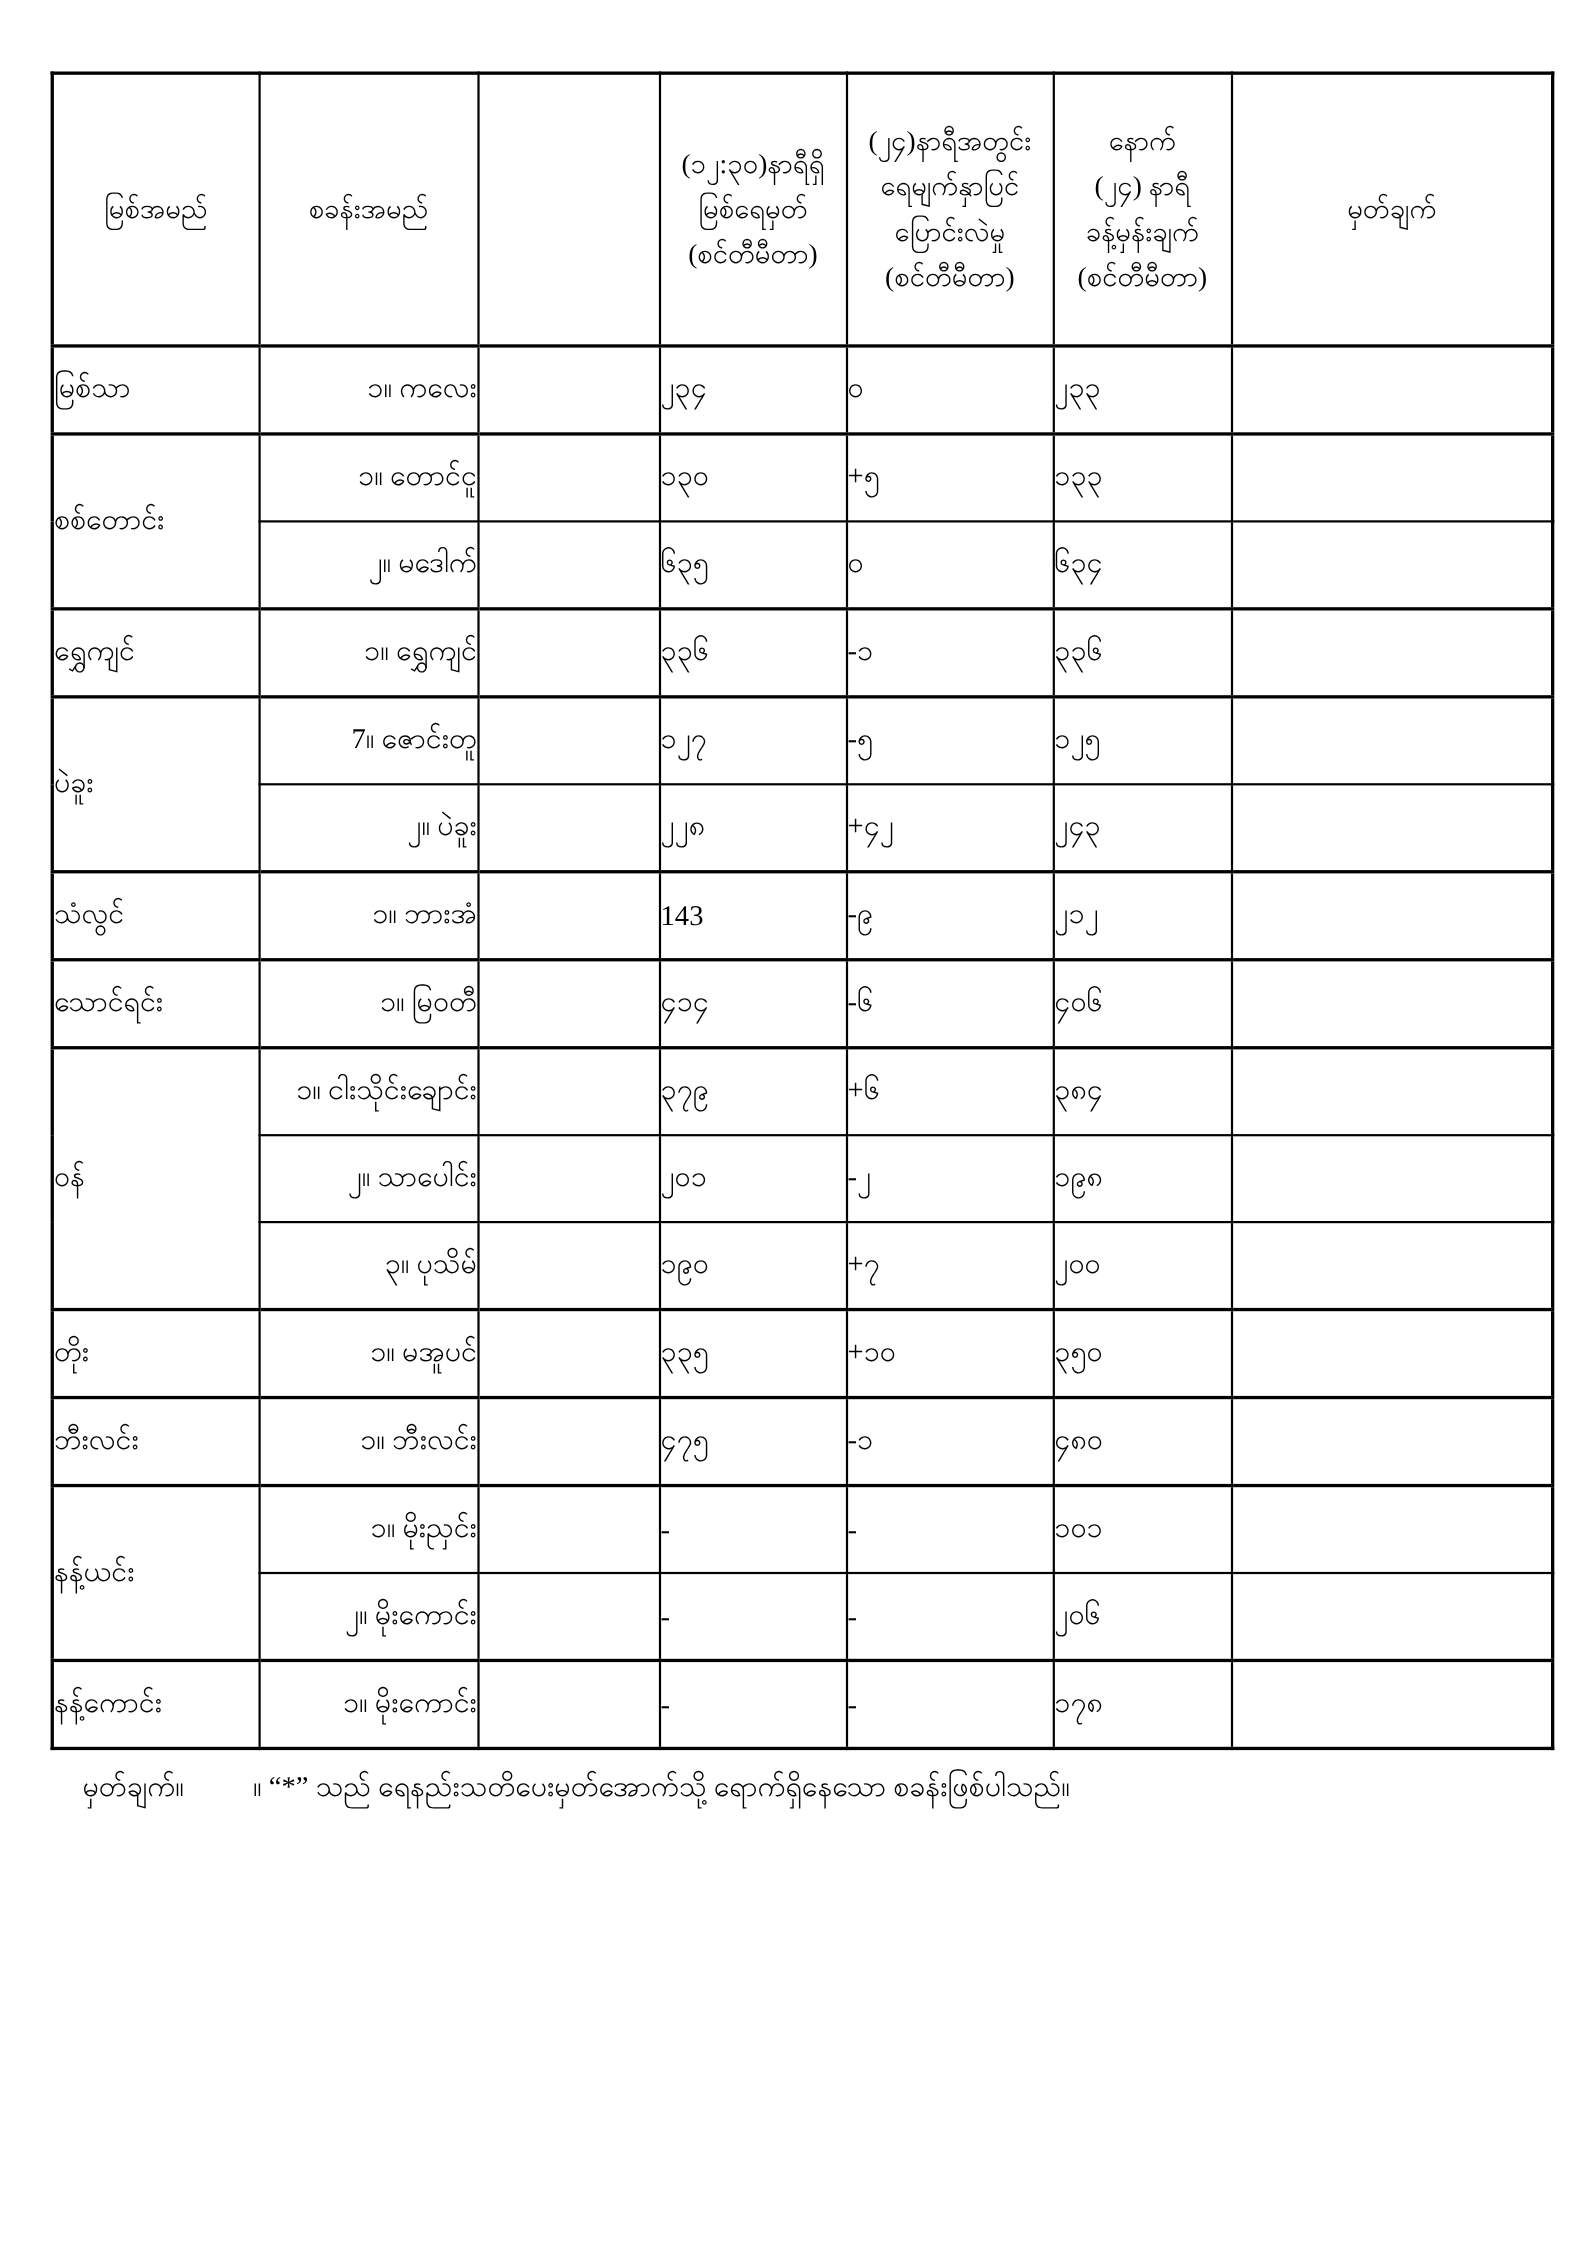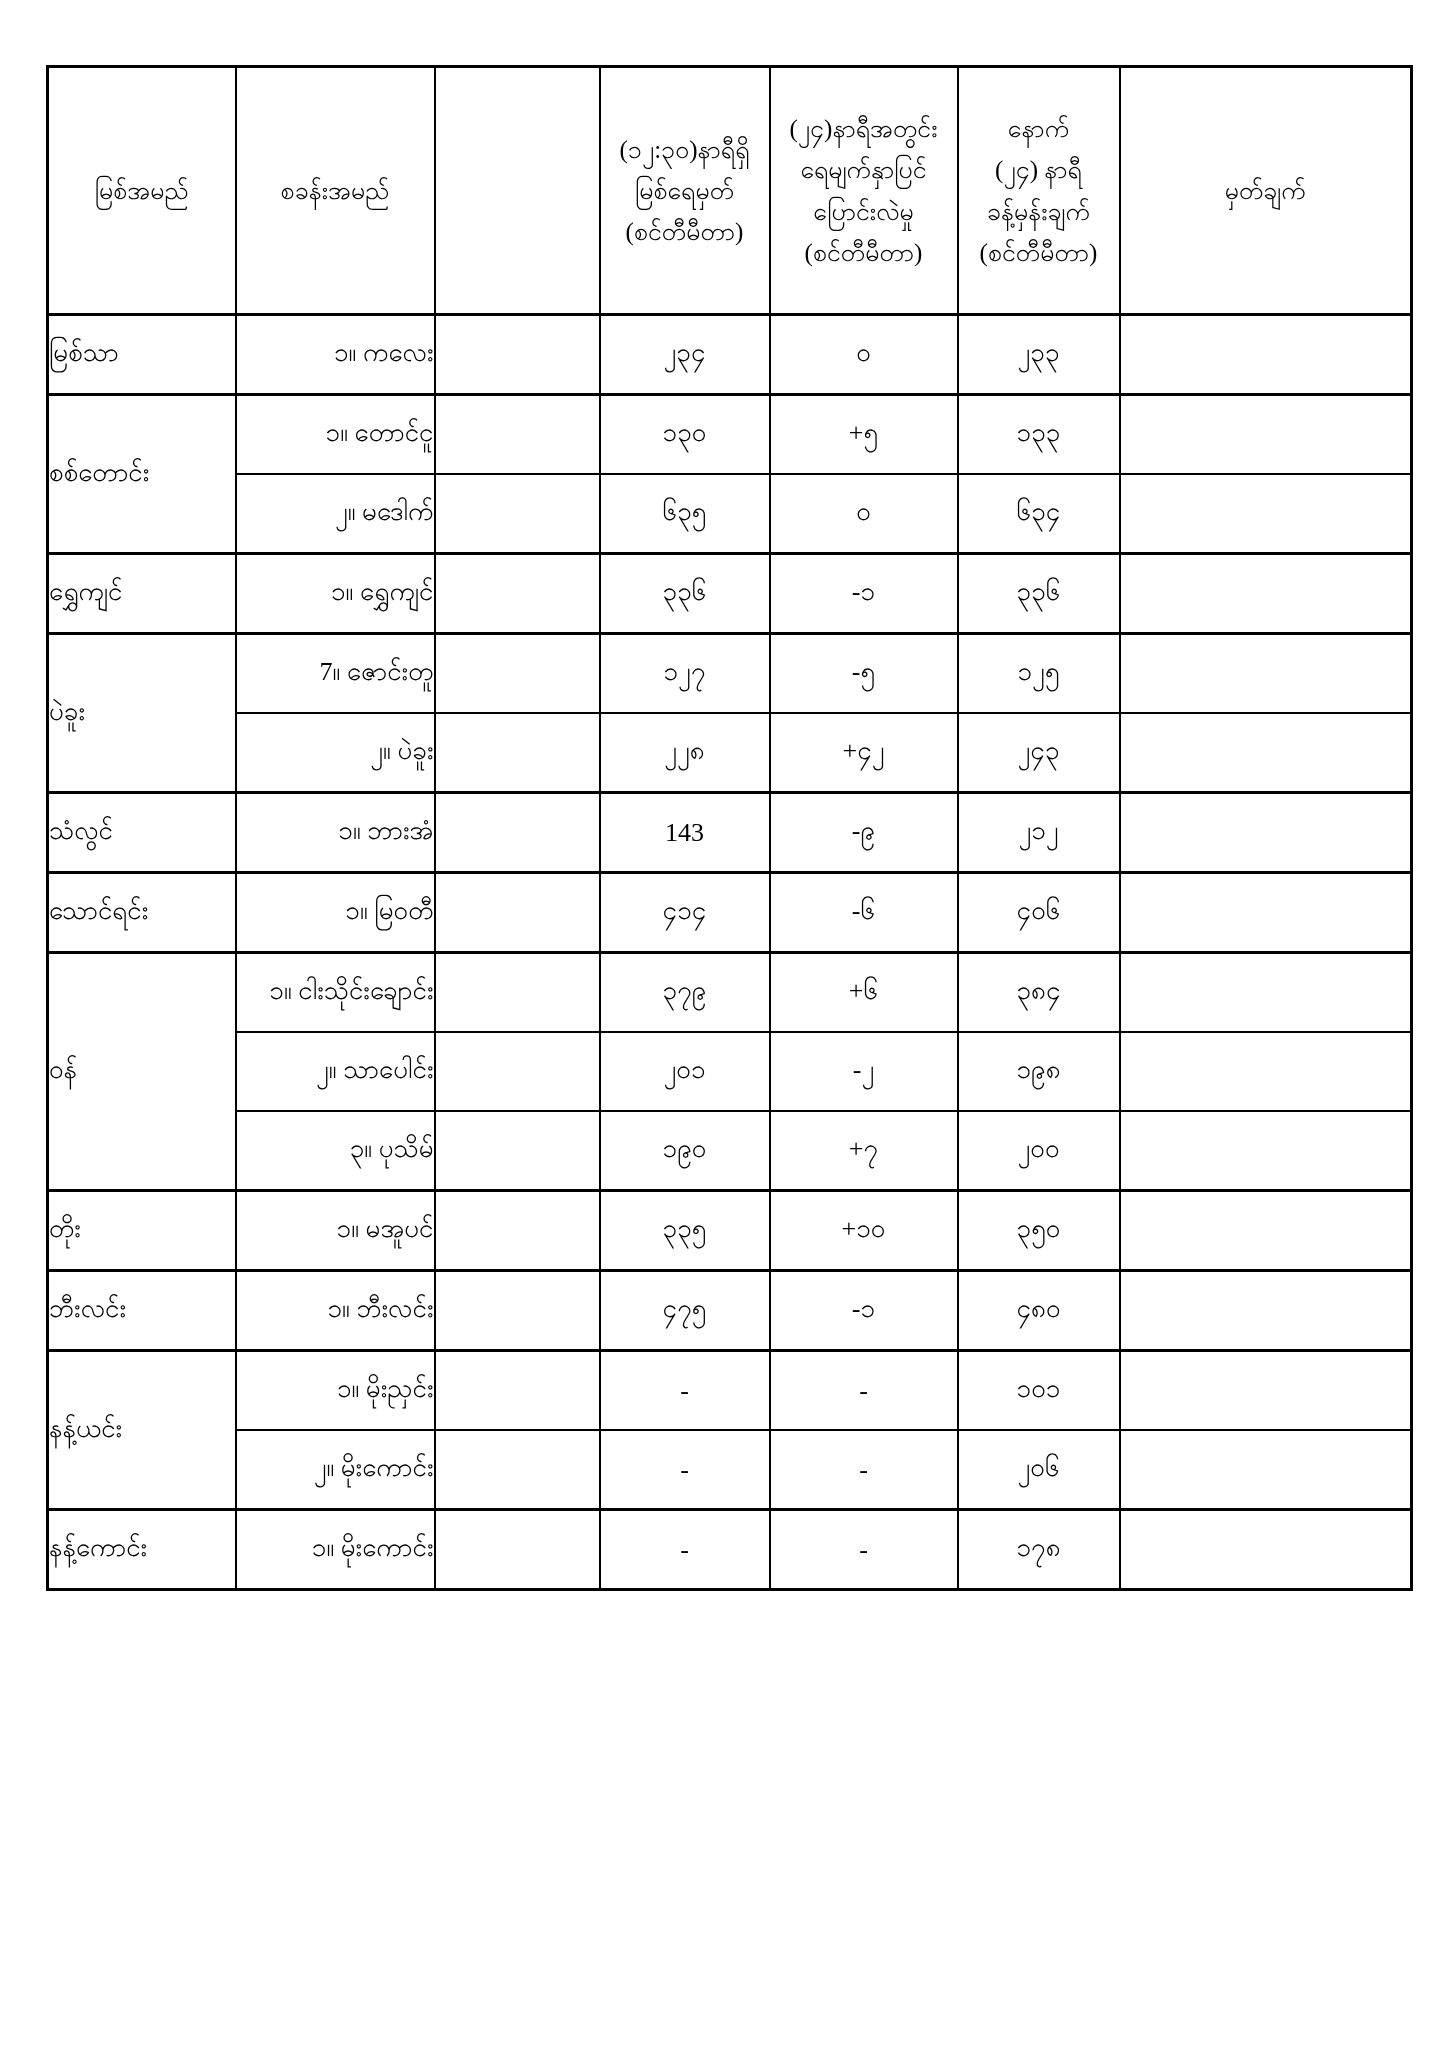--- a/index.html
+++ b/index.html
@@ -52,21 +52,20 @@
   }
   td.river-cell {
     text-align: left;
     padding-left: 14px;
   }
   td.station-cell {
     text-align: right;
     padding-left: 10px;
   }
   td.num-cell {
-    text-align: center;
   }
   td.blank-cell, td.remark-cell {
     background: #ffffff;
   }
   .footnote {
     display: flex;
     margin: 16px 0 0 75px;
     font-size: 26px;
     color: #000000;
   }
@@ -248,14 +247,18 @@
           <td class="station-cell">၁။ မိုးကောင်း</td>
           <td class="blank-cell"></td>
           <td class="num-cell">-</td>
           <td class="num-cell">-</td>
           <td class="num-cell">၁၇၈</td>
           <td class="remark-cell"></td>
         </tr>
       </tbody>
   </table>
 
+  <div class="footnote">
+    <span class="footnote-label">မှတ်ချက်။</span>
+    <span class="footnote-text">။ “*” သည် ရေနည်းသတိပေးမှတ်အောက်သို့ ရောက်ရှိနေသော စခန်းဖြစ်ပါသည်။</span>
+  </div>
 
 </div>
 
 </body></html>

